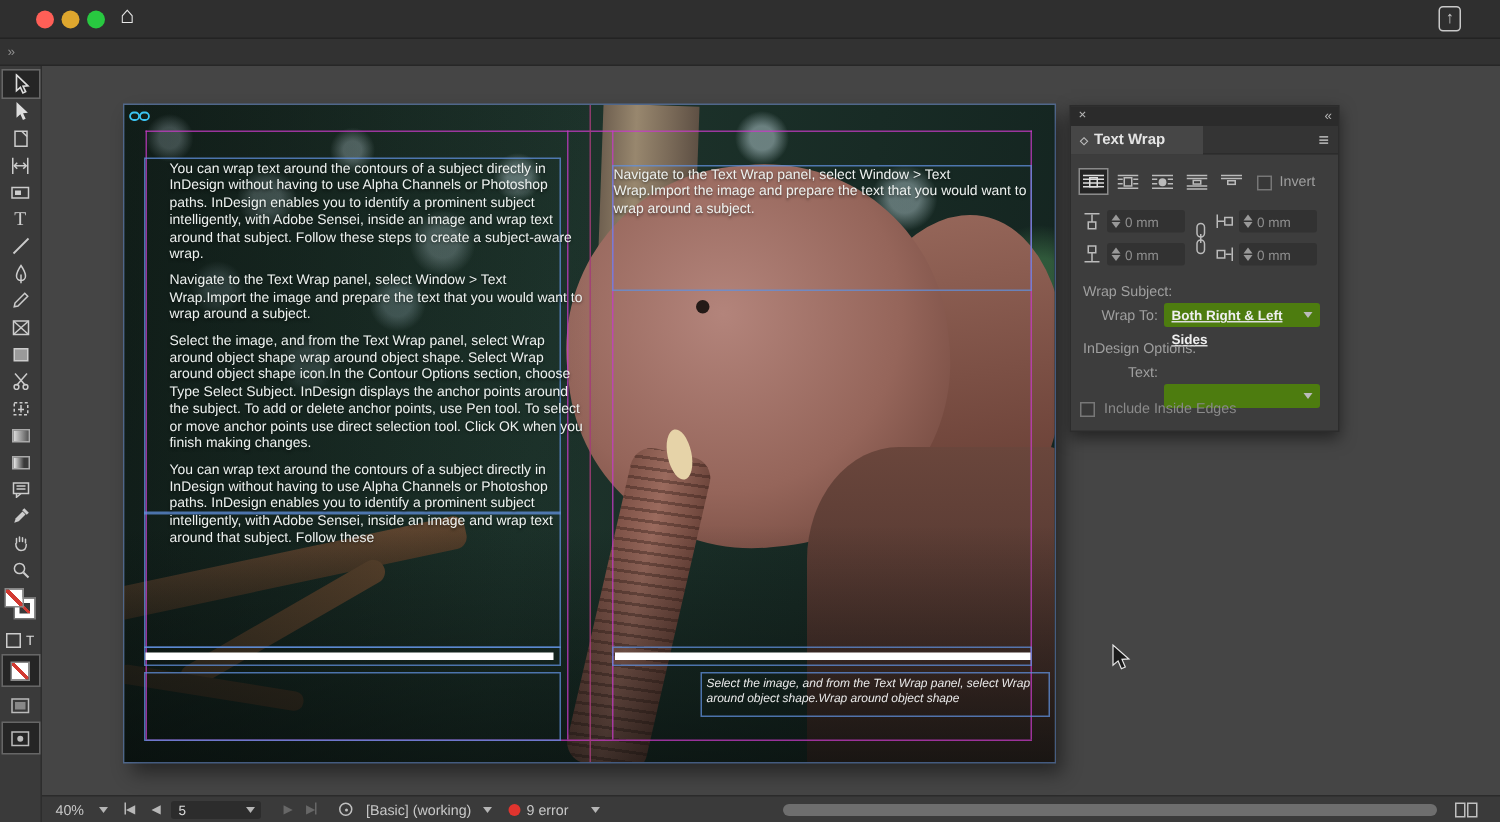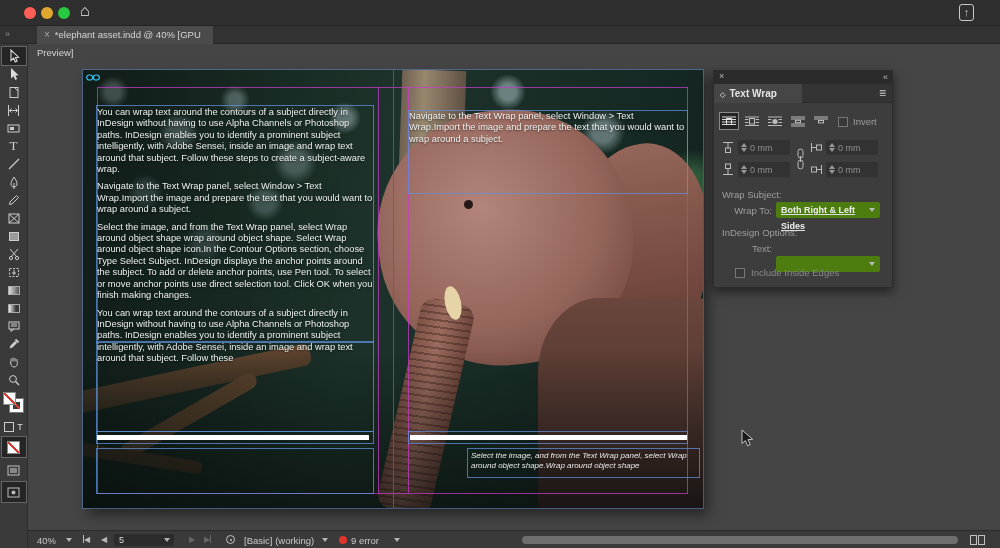--- a/index.html
+++ b/index.html
@@ -145,23 +145,20 @@
   <div id="titlebar" class="abs">
     <div id="t-red" class="traffic abs"></div>
     <div id="t-yellow" class="traffic abs"></div>
     <div id="t-green" class="traffic abs"></div>
     <div id="home-ic" class="abs">⌂</div>
     <div id="share-ic" class="abs"></div>
   </div>
 
   <div id="tabbar" class="abs">
     <div id="tb-collapse" class="abs">»</div>
-    <div id="doc-tab" class="abs">
-      <span class="x">×</span><span>*elephant asset.indd @ 40% [GPU Preview]</span>
-    </div>
   </div>
 
   <div id="toolbar" class="abs">
     <div class="tool active" style="margin-top:3px">
       <svg width="12" height="14" viewBox="0 0 12 14">
           <path d="M3,1 L3,11.5 L5.6,9.2 L7.3,13 L9.1,12.1 L7.4,8.5 L10.6,8.2 Z" fill="none" stroke="#ddd" stroke-width="1.1"></path>
         </svg>
     </div>
     <div class="tool">
       <svg width="12" height="14" viewBox="0 0 12 14">
@@ -317,21 +314,21 @@
     <div class="spine abs"></div>
 
     <div class="frame abs" style="left:13px;top:35px;width:278px;height:238px"></div>
     <div class="frame abs" style="left:325px;top:40px;width:280px;height:84px"></div>
     <div class="frame abs" style="left:13px;top:271px;width:278px;height:91px"></div>
     <div class="frame abs" style="left:13px;top:361px;width:278px;height:13px"></div>
     <div class="frame abs" style="left:325px;top:361px;width:280px;height:13px"></div>
     <div class="frame abs" style="left:13px;top:378px;width:278px;height:46px"></div>
     <div class="frame abs" style="left:384px;top:378px;width:233px;height:30px"></div>
 
-    <div class="doctext abs" style="left:14px;top:37px;width:276px">
+    <div class="doctext abs" style="left:30px;top:37px;width:276px">
       <p>You can wrap text around the contours of a subject directly in InDesign without having to use Alpha Channels or Photoshop paths. InDesign enables you to identify a prominent subject intelligently, with Adobe Sensei, inside an image and wrap text around that subject. Follow these steps to create a subject-aware wrap.</p>
       <p>Navigate to the Text Wrap panel, select Window &gt; Text Wrap.Import the image and prepare the text that you would want to wrap around a subject.</p>
       <p>Select the image, and from the Text Wrap panel, select Wrap around object shape wrap around object shape. Select Wrap around object shape icon.In the Contour Options section, choose Type Select Subject. InDesign displays the anchor points around the subject. To add or delete anchor points, use Pen tool. To select or move anchor points use direct selection tool. Click OK when you finish making changes.</p>
       <p>You can wrap text around the contours of a subject directly in InDesign without having to use Alpha Channels or Photoshop paths. InDesign enables you to identify a prominent subject intelligently, with Adobe Sensei, inside an image and wrap text around that subject. Follow these</p>
     </div>
     <div class="doctext abs" style="left:326px;top:41px;width:278px">
       <p>Navigate to the Text Wrap panel, select Window &gt; Text Wrap.Import the image and prepare the text that you would want to wrap around a subject.</p>
     </div>
     <div class="whitebar abs" style="left:14px;width:272px"></div>
     <div class="whitebar abs" style="left:327px;width:277px"></div>
@@ -476,21 +473,21 @@
     <div class="p-select abs" style="left:62px;top:131px;width:104px">
       <span style="font-weight:bold;color:#efefef">Both Right &amp; Left Sides</span>
       <span class="chev"></span>
     </div>
     <div class="p-label abs" style="left:8px;top:156px">InDesign Options:</div>
     <div class="p-label abs" style="left:0;top:172px;width:58px;text-align:right">Text:</div>
     <div class="p-select abs" style="left:62px;top:169px;width:104px">
       <span></span>
       <span class="chev"></span>
     </div>
-    <div class="abs" style="left:21px;top:196px;display:flex;align-items:flex-end;gap:6px">
+    <div class="abs" style="left:6px;top:196px;display:flex;align-items:flex-end;gap:6px">
       <span class="chk"></span>
       <span class="p-label" style="color:#8a8a8a">Include Inside Edges</span>
     </div>
   </div>
 
   <div id="statusbar" class="abs">
     <span class="abs" style="left:9px;top:4px">40%</span>
     <span class="chevd abs" style="left:38px;top:7px"></span>
     <span class="navg abs" style="left:55px;top:4px"><span class="vbar"></span>◀</span>
     <span class="navg abs" style="left:73px;top:4px">◀</span>

